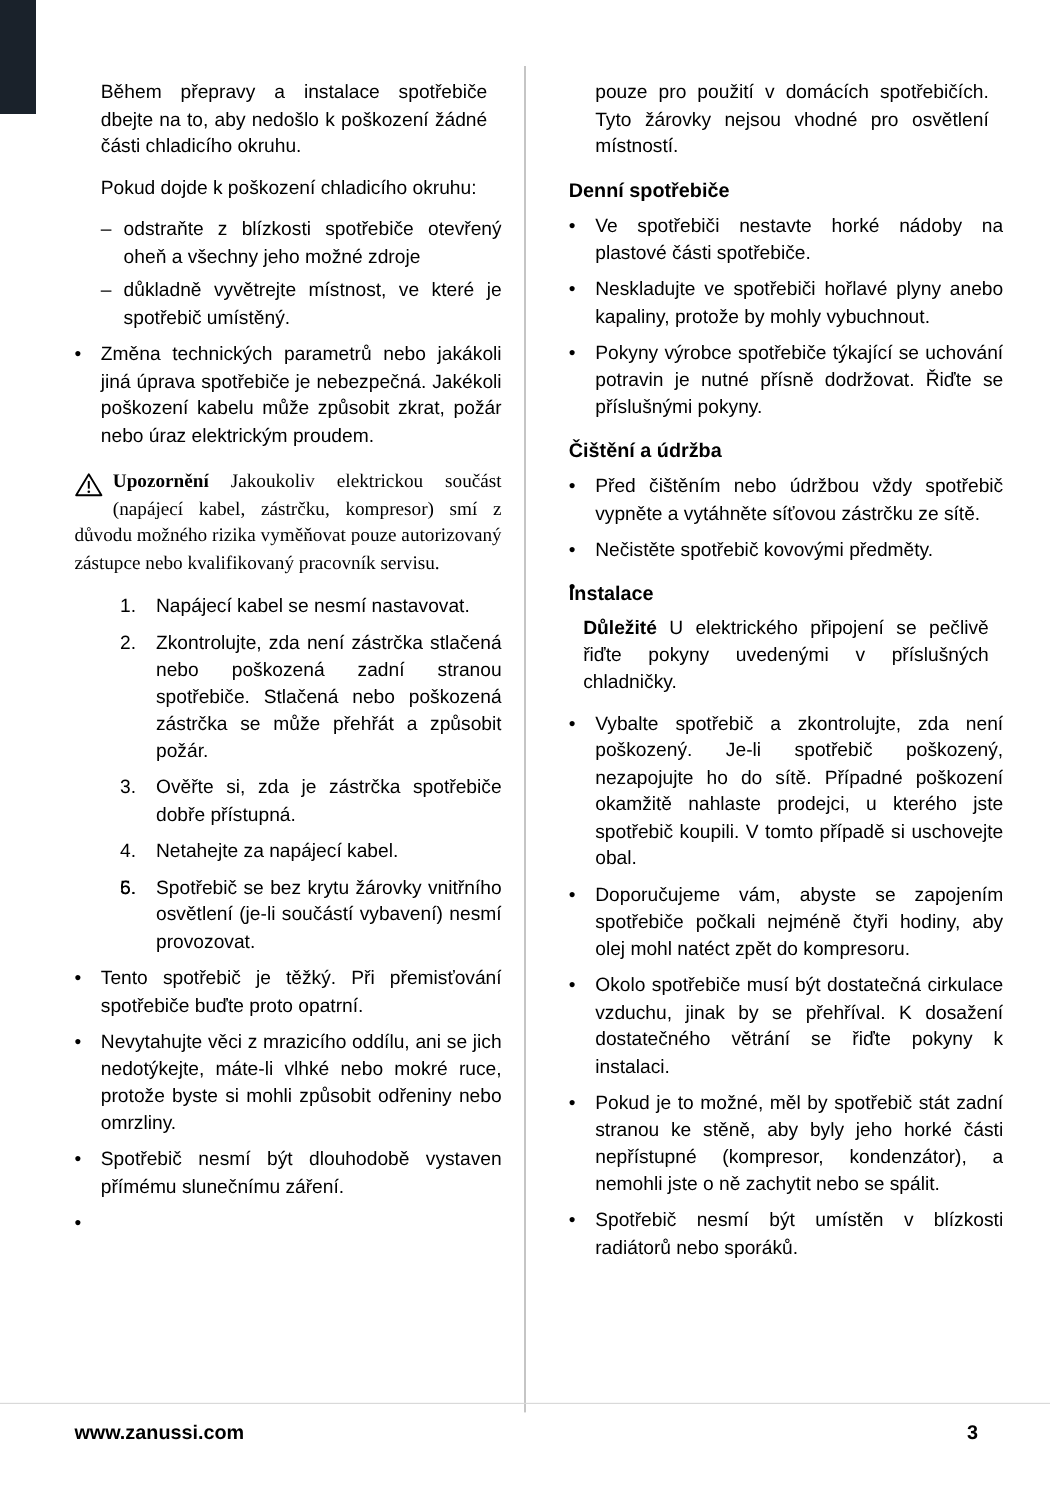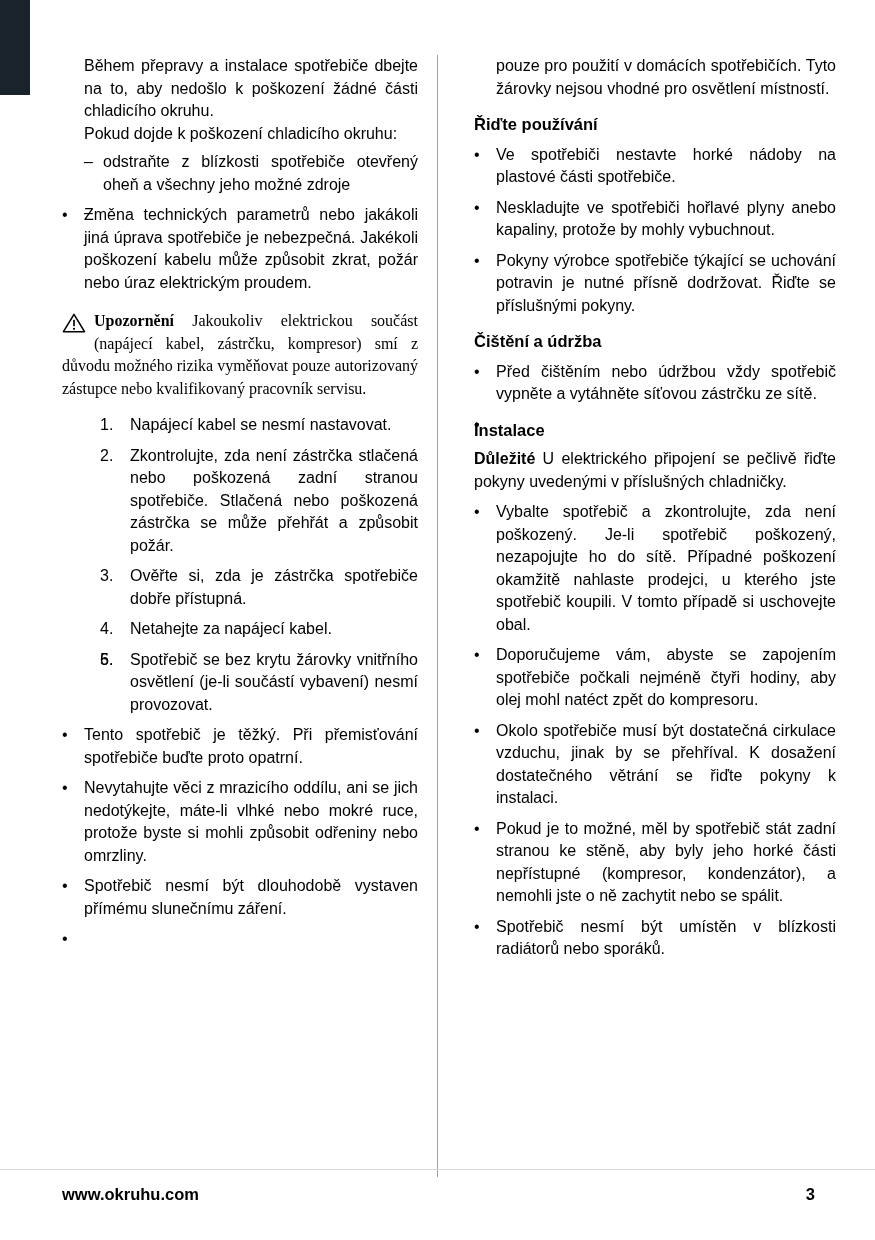--- a/index.html
+++ b/index.html
@@ -18,21 +18,21 @@
     position: absolute; top: 55px; height: 1122px; overflow: hidden;
     font-size: 16px; line-height: 22.5px;
     text-align: justify;
     hyphens: auto; -webkit-hyphens: auto; overflow-wrap: break-word;
   }
   .column.left  { left: 62px;  width: 356px; }
   .column.right { left: 474px; width: 362px; }
 
   .divider { position: absolute; left: 437px; top: 55px; width: 1px; height: 1122px; background: #a0a0a0; }
 
-  .para { margin: 0; }
+  .para { margin: 12px; }
   .para.indented { margin-left: 22px; }
   .para.lead { margin-top: 2px; }
 
   .heading { font-size: 16.5px; font-weight: bold; margin: 13px 0 7px; text-align: left; }
 
   .li { position: relative; margin-top: 8px; }
   .li .marker { position: absolute; left: 0; top: 0; }
   .li.bullet { padding-left: 22px; }
   .li.dash   { margin-left: 22px; padding-left: 19px; margin-top: 6px; }
   .li.num    { margin-left: 38px; padding-left: 30px; }
@@ -52,21 +52,21 @@
 </head>
 <body>
 
 <div class="page">
   <div class="corner-mark" style="background: rgb(26, 34, 43);"></div>
 
   <div class="column left">
       <p class="para indented">Během přepravy a instalace spotřebiče dbejte na to, aby nedošlo k poškození žádné části chladicího okruhu.</p>
       <p class="para indented">Pokud dojde k poškození chladicího okruhu:</p>
       <div class="li dash"><span class="marker">–</span><span class="li-text">odstraňte z blízkosti spotřebiče otevřený oheň a všechny jeho možné zdroje</span></div>
-      <div class="li dash"><span class="marker">–</span></div>
+      <div class="li dash"><span class="marker">–</span><span class="li-text">důkladně vyvětrejte místnost, ve které je spotřebič umístěný.</span></div>
       <div class="li bullet"><span class="marker">•</span><span class="li-text">Změna technických parametrů nebo jakákoli jiná úprava spotřebiče je nebezpečná. Jakékoli poškození kabelu může způsobit zkrat, požár nebo úraz elektrickým proudem.</span></div>
       <div class="warning">
         <span class="warn-icon">
           <svg viewBox="0 0 26 24" width="24" height="22" aria-hidden="true">
             <path d="M13 2.5 L24.5 21.5 L1.5 21.5 Z" fill="none" stroke="#000" stroke-width="1.7" stroke-linejoin="round"></path>
             <rect x="12.1" y="8.5" width="1.8" height="7" fill="#000"></rect>
             <circle cx="13" cy="18.3" r="1.2" fill="#000"></circle>
           </svg>
         </span>
         <p><b>Upozornění</b> <span>Jakoukoliv elektrickou součást (napájecí kabel, zástrčku, kompresor) smí z důvodu možného rizika vyměňovat pouze autorizovaný zástupce nebo kvalifikovaný pracovník servisu.</span></p>
@@ -78,35 +78,35 @@
       <div class="li num"><span class="marker">5.</span></div>
       <div class="li num"><span class="marker">6.</span><span class="li-text">Spotřebič se bez krytu žárovky vnitřního osvětlení (je-li součástí vybavení) nesmí provozovat.</span></div>
       <div class="li bullet"><span class="marker">•</span><span class="li-text">Tento spotřebič je těžký. Při přemisťování spotřebiče buďte proto opatrní.</span></div>
       <div class="li bullet"><span class="marker">•</span><span class="li-text">Nevytahujte věci z mrazicího oddílu, ani se jich nedotýkejte, máte-li vlhké nebo mokré ruce, protože byste si mohli způsobit odřeniny nebo omrzliny.</span></div>
       <div class="li bullet"><span class="marker">•</span><span class="li-text">Spotřebič nesmí být dlouhodobě vystaven přímému slunečnímu záření.</span></div>
       <div class="li bullet"><span class="marker">•</span></div>
     </div>
   <div class="divider" style="background: rgb(160, 160, 160);"></div>
   <div class="column right">
       <p class="para indented">pouze pro použití v domácích spotřebičích. Tyto žárovky nejsou vhodné pro osvětlení místností.</p>
-      <h3 class="heading">Řiďte používání</h3>
+      <h3 class="heading">Denní spotřebiče</h3>
       <div class="li bullet"><span class="marker">•</span><span class="li-text">Ve spotřebiči nestavte horké nádoby na plastové části spotřebiče.</span></div>
       <div class="li bullet"><span class="marker">•</span><span class="li-text">Neskladujte ve spotřebiči hořlavé plyny anebo kapaliny, protože by mohly vybuchnout.</span></div>
       <div class="li bullet"><span class="marker">•</span><span class="li-text">Pokyny výrobce spotřebiče týkající se uchování potravin je nutné přísně dodržovat. Řiďte se příslušnými pokyny.</span></div>
       <h3 class="heading">Čištění a údržba</h3>
       <div class="li bullet"><span class="marker">•</span><span class="li-text">Před čištěním nebo údržbou vždy spotřebič vypněte a vytáhněte síťovou zástrčku ze sítě.</span></div>
-      <div class="li bullet"><span class="marker">•</span></div>
+      <div class="li bullet"><span class="marker">•</span><span class="li-text">Nečistěte spotřebič kovovými předměty.</span></div>
       <div class="li bullet"><span class="marker">•</span></div>
       <h3 class="heading">Instalace</h3>
       <p class="para lead"><b>Důležité</b> <span>U elektrického připojení se pečlivě řiďte pokyny uvedenými v příslušných chladničky.</span></p>
       <div class="li bullet"><span class="marker">•</span><span class="li-text">Vybalte spotřebič a zkontrolujte, zda není poškozený. Je-li spotřebič poškozený, nezapojujte ho do sítě. Případné poškození okamžitě nahlaste prodejci, u kterého jste spotřebič koupili. V tomto případě si uschovejte obal.</span></div>
       <div class="li bullet"><span class="marker">•</span><span class="li-text">Doporučujeme vám, abyste se zapojením spotřebiče počkali nejméně čtyři hodiny, aby olej mohl natéct zpět do kompresoru.</span></div>
       <div class="li bullet"><span class="marker">•</span><span class="li-text">Okolo spotřebiče musí být dostatečná cirkulace vzduchu, jinak by se přehříval. K dosažení dostatečného větrání se řiďte pokyny k instalaci.</span></div>
       <div class="li bullet"><span class="marker">•</span><span class="li-text">Pokud je to možné, měl by spotřebič stát zadní stranou ke stěně, aby byly jeho horké části nepřístupné (kompresor, kondenzátor), a nemohli jste o ně zachytit nebo se spálit.</span></div>
       <div class="li bullet"><span class="marker">•</span><span class="li-text">Spotřebič nesmí být umístěn v blízkosti radiátorů nebo sporáků.</span></div>
     </div>
 
   <div class="footer-rule" style="background: rgb(217, 217, 217);"></div>
   <div class="footer">
-    <span class="footer-url">www.okruhu.com</span>
+    <span class="footer-url">www.zanussi.com</span>
     <span class="footer-page">3</span>
   </div>
 </div>
 
 </body></html>

